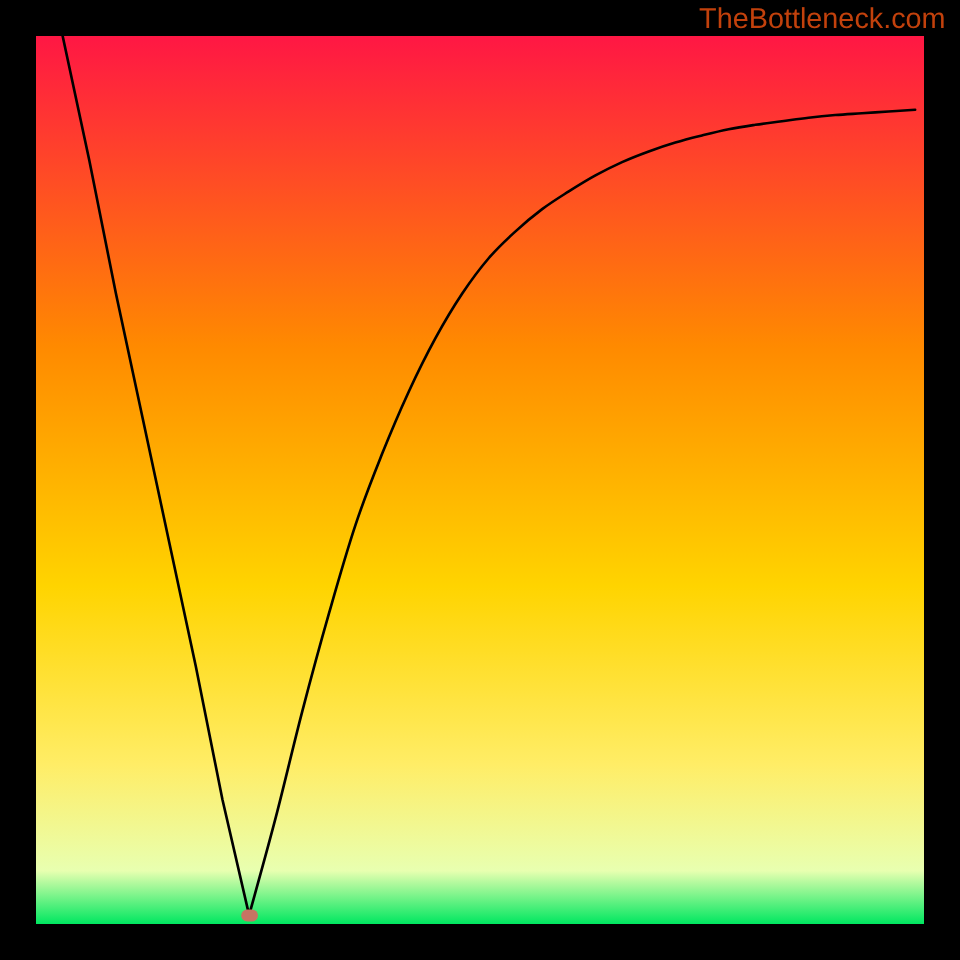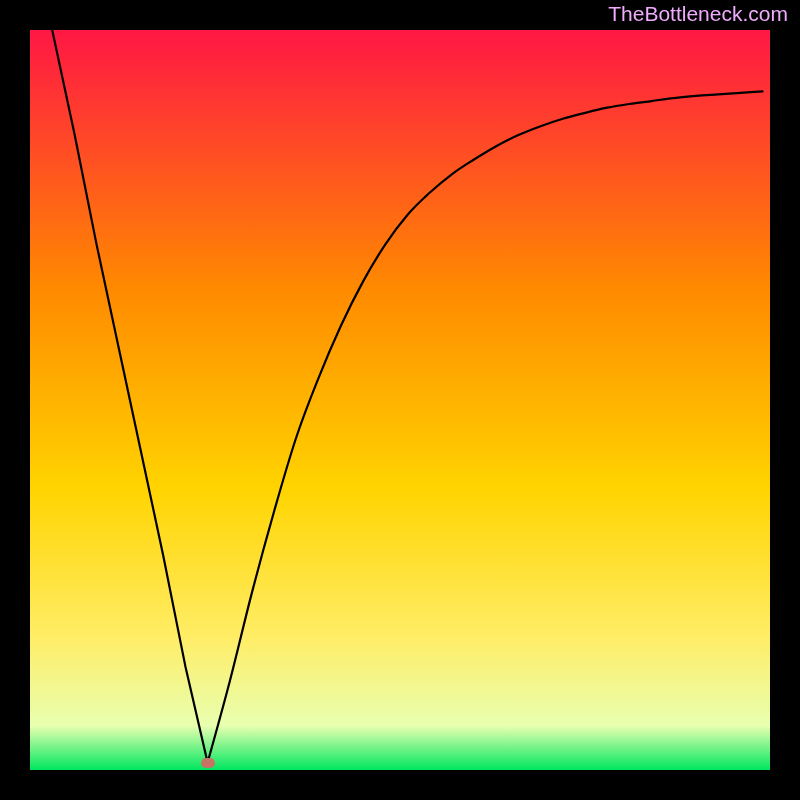--- a/index.html
+++ b/index.html
@@ -14,22 +14,22 @@
   .frame {
     position: relative;
     width: 800px;
     height: 800px;
     background: #000;
   }
   .watermark {
     position: absolute;
     top: 2px;
     right: 12px;
-    color: #f0abfc;
-    font-size: 21px;
+    color: #c2410c;
+    font-size: 24px;
     font-weight: 500;
     z-index: 50;
     user-select: none;
   }
   .plot-area {
     position: absolute;
     left: 30px;
     top: 30px;
     width: 740px;
     height: 740px;

